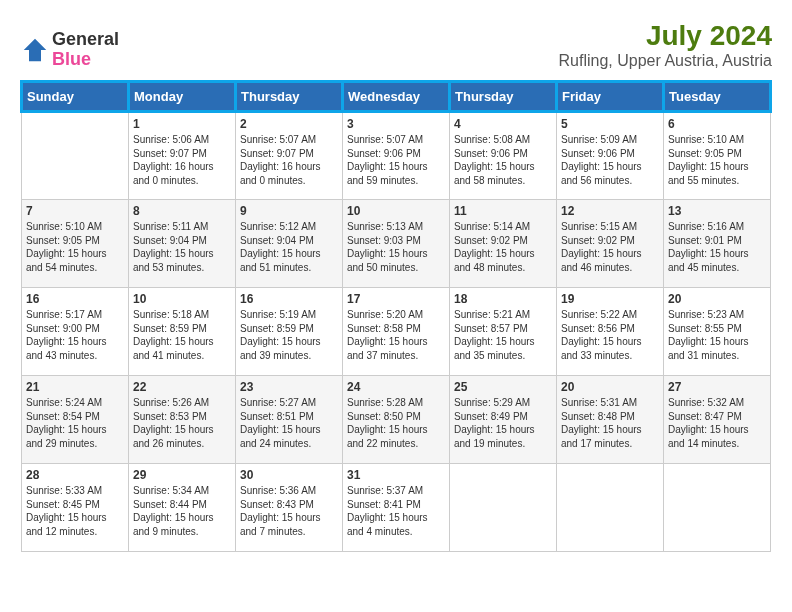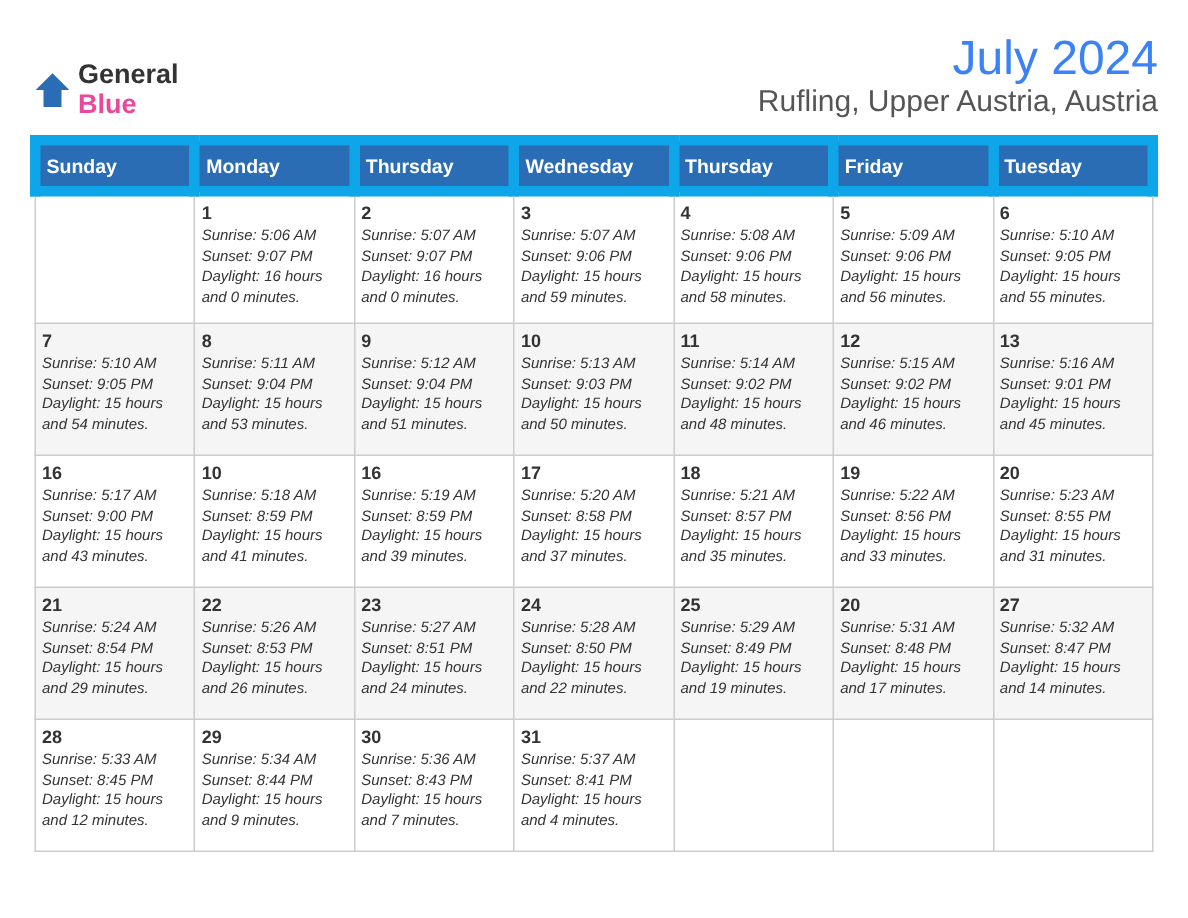--- a/index.html
+++ b/index.html
@@ -37,40 +37,40 @@
     }
     .logo-icon {
       width: 30px;
       height: 30px;
       margin-right: 2px;
     }
     .title-section {
       text-align: right;
     }
     .month-year {
-      font-size: 32px;
-      font-weight: normal;
-      color: #3b82f6;
+      font-size: 28px;
+      font-weight: bold;
+      color: #4d7c0f;
     }
     .location {
-      font-size: 20px;
+      font-size: 16px;
       color: #555;
     }
     table {
       width: 100%;
       border-collapse: collapse;
       table-layout: fixed;
     }
     thead tr th {
       background-color: #2a6db5;
       color: #fff;
       font-size: 13px;
       padding: 6px 4px;
       text-align: left;
-      border: 7px solid #0ea5e9;
+      border: 3px solid #0ea5e9;
     }
     tbody tr td {
       vertical-align: top;
       border: 1px solid #ccc;
       padding: 4px 4px;
       font-size: 10.5px;
       color: #333;
       height: 88px;
     }
     tbody tr:nth-child(even) td {
@@ -83,21 +83,20 @@
       font-size: 12px;
       font-weight: bold;
       color: #333;
       display: block;
       margin-bottom: 2px;
     }
     .cell-text {
       font-size: 10px;
       line-height: 1.35;
       color: #333;
-      font-style: italic;
     }
   </style>
 </head>
 <body>
 
 <div class="header">
   <div class="logo">
     <svg class="logo-icon" viewBox="0 0 40 40">
       <polygon points="20,5 35,20 28,20 28,35 12,35 12,20 5,20" fill="#2a6db5"></polygon>
     </svg>

